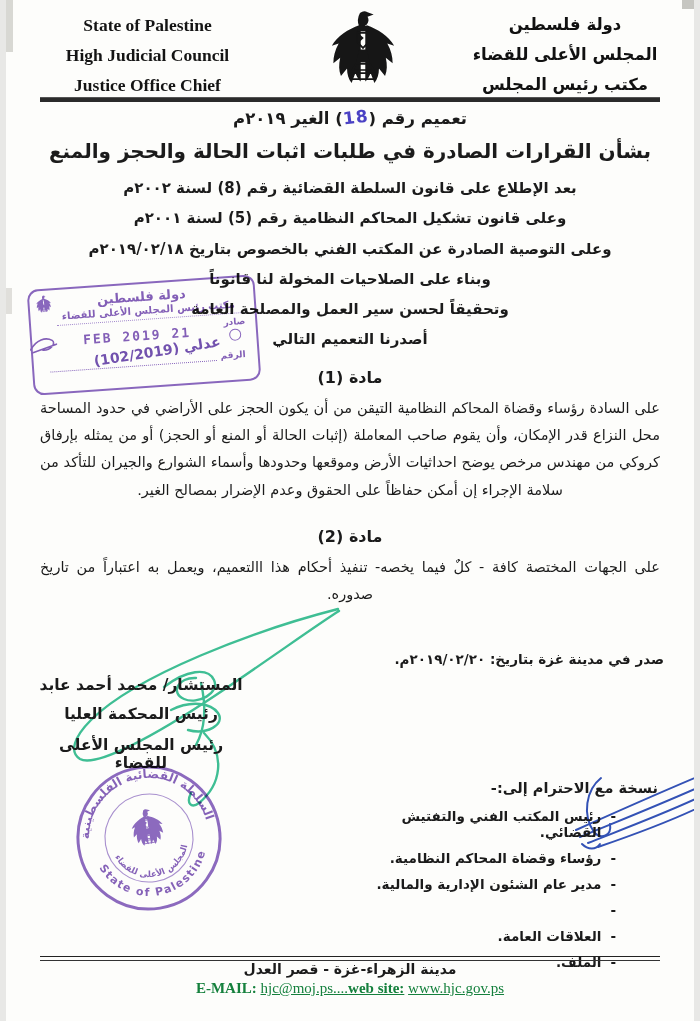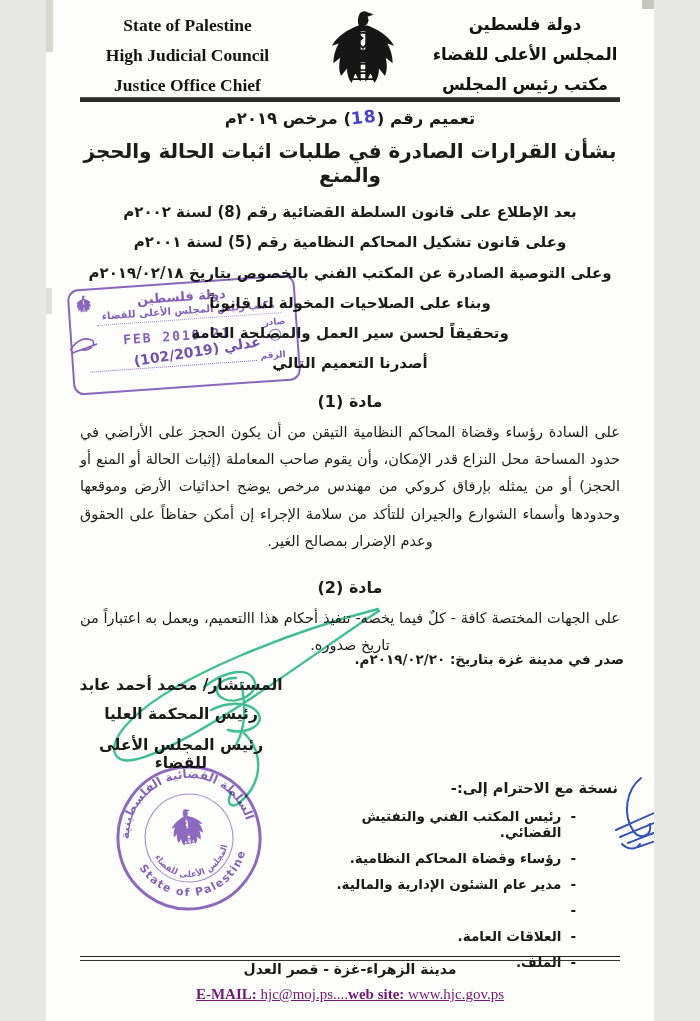--- a/index.html
+++ b/index.html
@@ -1,19 +1,19 @@
 <!DOCTYPE html>
 <html lang="ar"><head>
 <meta charset="utf-8">
 <style>
   html,body{margin:0;padding:0;background:#e8e8e6;}
   .page{
-    position:relative;width:576px;height:1021px;margin:0 auto;
+    position:relative;width:688px;height:1021px;margin:0 auto;
     background:#fdfdfb;overflow:hidden;
-    font-family:"DejaVu Sans",sans-serif;color:#1b1b1b;padding-left:32px;
+    font-family:"DejaVu Sans",sans-serif;color:#1b1b1b;
   }
   
   .hdr{position:absolute;top:6px;left:24px;right:24px;height:90px;
        display:flex;justify-content:space-between;align-items:flex-start;}
   .hdr-en{width:235px;text-align:center;font-family:"Liberation Serif","DejaVu Serif",serif;
           font-weight:bold;font-size:17.5px;line-height:30px;padding-top:4px;color:#141414;}
   .hdr-ar{width:210px;text-align:center;direction:rtl;font-weight:bold;
           font-size:16.5px;line-height:30px;padding-top:4px;color:#111;}
   .emblem{flex:0 0 auto;padding-top:2px;}
   .rule-top{position:absolute;top:97px;left:34px;right:34px;height:4px;background:#2b2b2b;
@@ -65,21 +65,21 @@
            transform:rotate(-5deg);white-space:nowrap;letter-spacing:1px;}
   .rs-eagle{position:absolute;left:5px;top:4px;}
   .rs-squiggle{position:absolute;left:-6px;top:40px;}
   .seal{position:absolute;left:63px;top:758px;transform:rotate(-9deg);
         mix-blend-mode:multiply;opacity:.93;}
   .ink{position:absolute;pointer-events:none;mix-blend-mode:multiply;}
   
   .footer{position:absolute;left:34px;right:34px;top:956px;text-align:center;}
   .rule-bottom{height:3px;border-top:1.6px solid #222;border-bottom:1.2px solid #333;}
   .f-address{direction:rtl;font-weight:bold;font-size:14px;}
-  .f-email{font-family:"Liberation Serif","DejaVu Serif",serif;font-size:15px;margin-top:9px;color:#701a75;text-decoration:underline;}
+  .f-email{font-family:"Liberation Serif","DejaVu Serif",serif;font-size:15px;margin-top:3px;color:#15803d;}
   .f-email .lbl{font-weight:bold;}
   .f-email .u{text-decoration:underline;}
   
   .art-tl{position:absolute;left:0;top:0;width:7px;height:52px;background:#b9b9b2;opacity:.55;}
   .art-tr{position:absolute;right:0;top:0;width:12px;height:9px;background:#8f8f88;opacity:.5;}
   .art-l2{position:absolute;left:0;top:288px;width:6px;height:26px;background:#c4c2bc;opacity:.5;}
 </style>
 </head>
 <body>
 
@@ -121,21 +121,21 @@
       <div>المجلس الأعلى للقضاء</div>
       <div>مكتب رئيس المجلس</div>
     </div>
   </div>
   <div class="rule-top"></div>
 
   <div class="main">
     <div class="t-number">
       <span>تعميم رقم</span>
       <span class="paren-group"><span>(</span><span class="hand-num">18</span><span>)</span></span>
-      <span>مرخص ٢٠١٩م</span>
+      <span>الغير ٢٠١٩م</span>
     </div>
     <div class="t-subject">بشأن القرارات الصادرة في طلبات اثبات الحالة والحجز والمنع</div>
 
     <div class="pre-line">بعد الإطلاع على قانون السلطة القضائية رقم (8) لسنة ٢٠٠٢م</div>
     <div class="pre-line">وعلى قانون تشكيل المحاكم النظامية رقم (5) لسنة ٢٠٠١م</div>
     <div class="pre-line">وعلى التوصية الصادرة عن المكتب الفني بالخصوص بتاريخ ٢٠١٩/٠٢/١٨م</div>
     <div class="pre-line">وبناء على الصلاحيات المخولة لنا قانوناً</div>
     <div class="pre-line">وتحقيقاً لحسن سير العمل والمصلحة العامة</div>
     <div class="pre-line">أصدرنا التعميم التالي</div>
 

